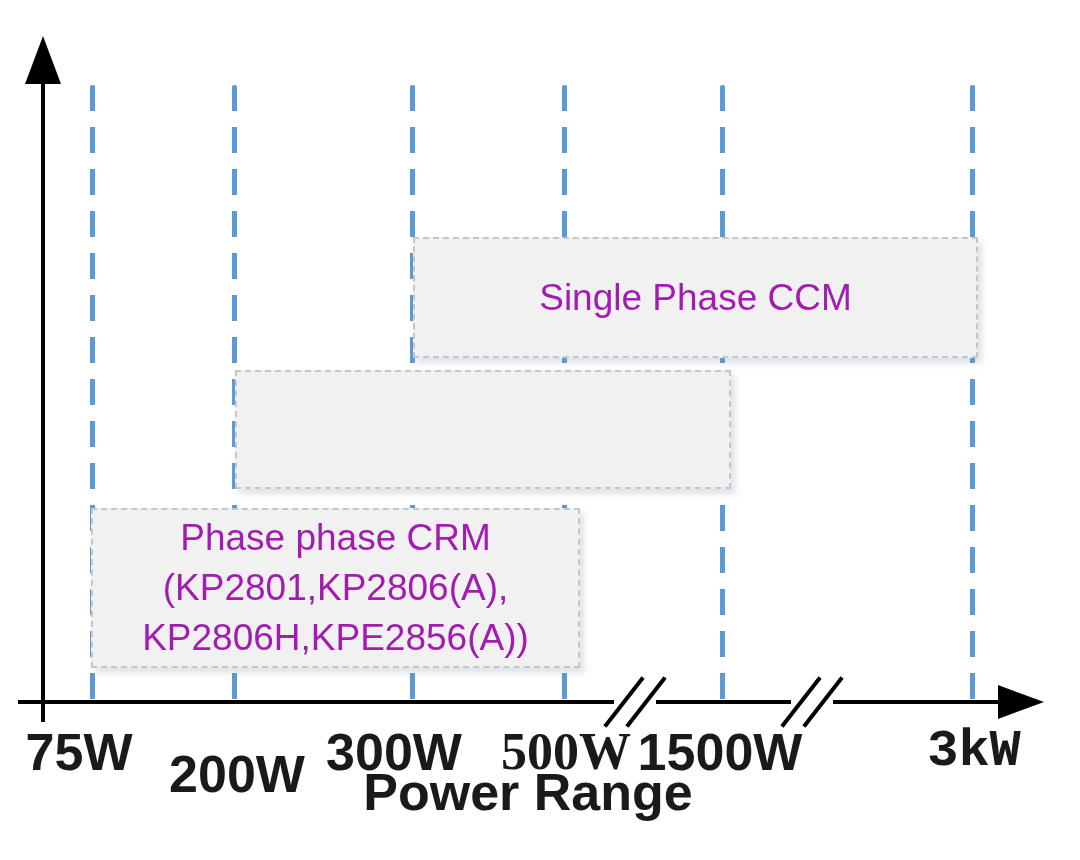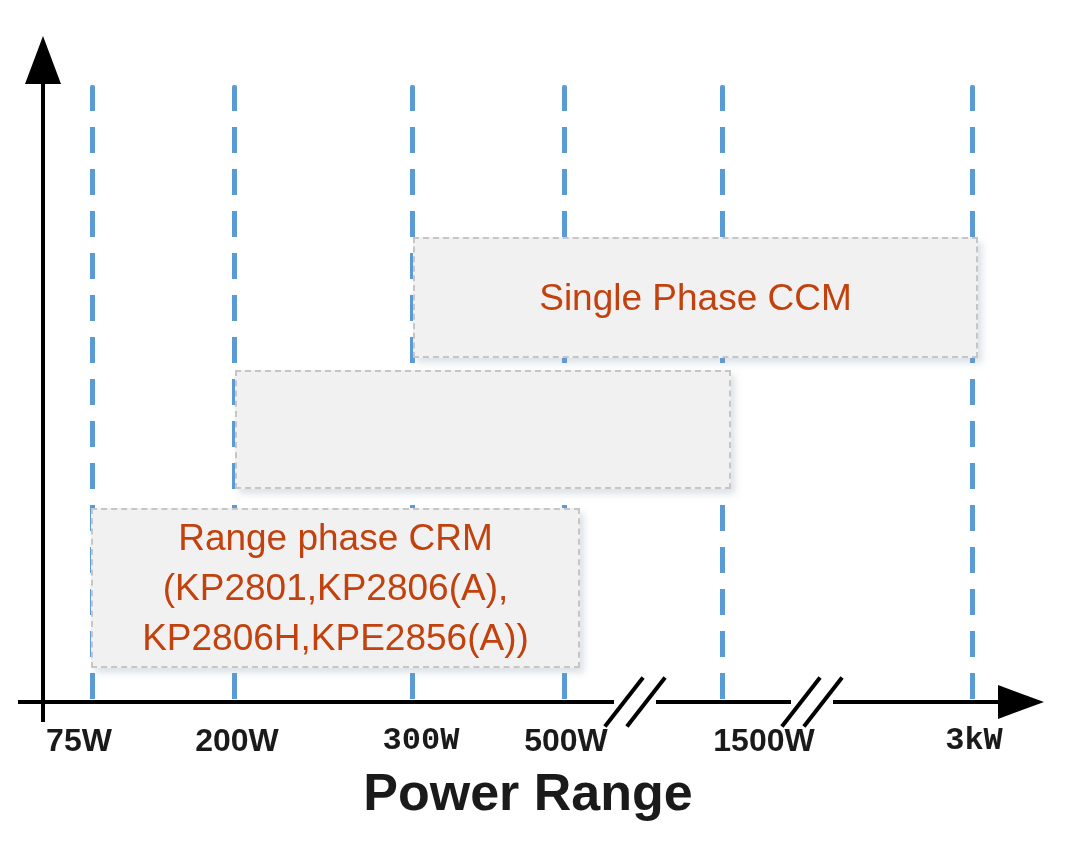--- a/index.html
+++ b/index.html
@@ -41,44 +41,44 @@
   .g0{left:90px;} .g1{left:232px;} .g2{left:410px;}
   .g3{left:562px;} .g4{left:720px;} .g5{left:970px;}
   
   .rbox{
     position:absolute;
     background:#f1f1f2;
     border:2px dashed #c6c6c6;
     box-shadow:4px 5px 7px rgba(130,150,170,0.28);
     display:flex;flex-direction:column;align-items:center;justify-content:center;
     text-align:center;
-    font-size:37px;line-height:50px;color:#c2410c;
+    font-size:37px;line-height:50px;color:#a21caf;
     box-sizing:border-box;
   }
   .box-ccm{left:413px;top:237px;width:565px;height:121px;}
   .box-ilv{left:235px;top:370px;width:496px;height:119px;}
   .box-crm{left:91px;top:508px;width:489px;height:160px;}
   
   .brk{position:absolute;top:664px;width:70px;height:78px;}
   .brk .gap{
     position:absolute;left:14px;top:31px;width:42px;height:14px;background:#ffffff;
   }
   .brk .slash{
     position:absolute;top:7px;width:4px;height:62px;background:#000000;
     transform:rotate(38deg);
   }
   .brk .s1{left:22px;} .brk .s2{left:44px;}
   .brk1{left:600px;} .brk2{left:777px;}
   
   .tick{
     position:absolute;top:722px;transform:translateX(-50%);
-    font-size:32px;font-weight:bold;white-space:nowrap;color:#1a1a1a;
+    font-size:52px;font-weight:bold;white-space:nowrap;color:#1a1a1a;
   }
-  .t0{left:79px;} .t1{left:237px;} .t2{left:421px;font-family:Liberation Mono, monospace;}
-  .t3{left:566px;} .t4{left:764px;} .t5{left:974px;font-family:Liberation Mono, monospace;}
+  .t0{left:79px;} .t1{left:237px;margin-top:22px;} .t2{left:394px;}
+  .t3{left:566px;font-family:Liberation Serif, serif;} .t4{left:720px;} .t5{left:974px;font-family:Liberation Mono, monospace;}
   
   .xlabel{
     position:absolute;left:528px;top:762px;transform:translateX(-50%);
     font-size:52px;font-weight:bold;white-space:nowrap;color:#1a1a1a;
   }
 </style>
 </head>
 <body>
 
 <div class="stage">
@@ -96,21 +96,21 @@
   <div class="grid g5"></div>
 
   <div class="rbox box-ccm">
     <div>Single Phase CCM</div>
   </div>
 
   <div class="rbox box-ilv">
   </div>
 
   <div class="rbox box-crm">
-    <div>Range phase CRM</div>
+    <div>Phase phase CRM</div>
     <div>(KP2801,KP2806(A),</div>
     <div>KP2806H,KPE2856(A))</div>
   </div>
 
   <div class="brk brk1">
     <span class="gap"></span>
     <span class="slash s1"></span>
     <span class="slash s2"></span>
   </div>
   <div class="brk brk2">

